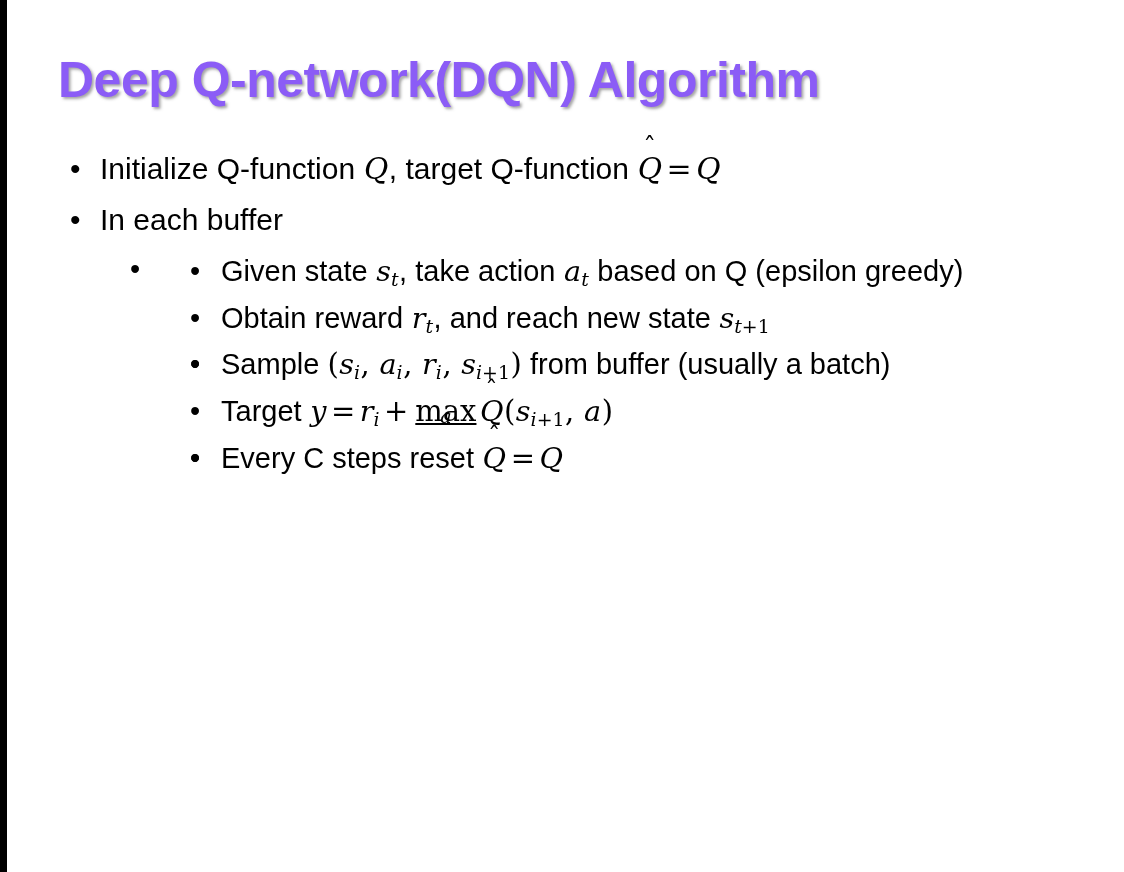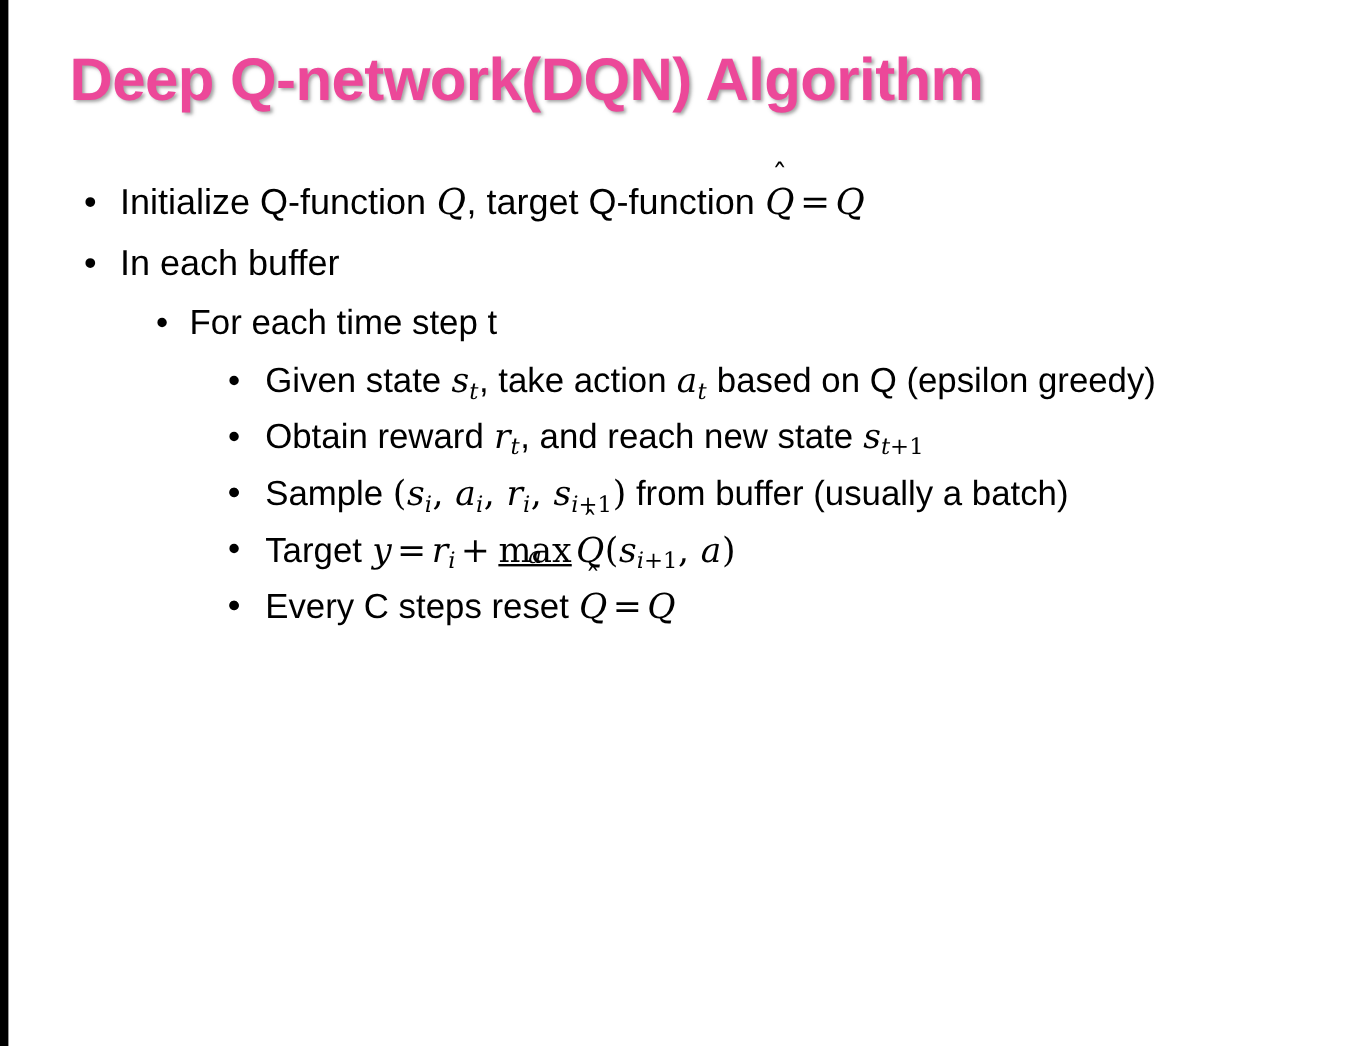--- a/index.html
+++ b/index.html
@@ -22,26 +22,26 @@
     position: absolute;
     left: 0;
     top: 0;
     width: 7px;
     height: 872px;
     background: #000000;
   }
   .slide-title {
     position: absolute;
     left: 58px;
-    top: 40px;
+    top: 54px;
     font-size: 50px;
     font-weight: bold;
     letter-spacing: -0.5px;
     line-height: 1.05;
-    color: #ec4899;
+    color: #8b5cf6;
     text-shadow: 2px 2px 3px rgba(90,90,90,0.55);
     white-space: nowrap;
   }
   .body-block {
     position: absolute;
     left: 0;
     top: 148px;
     width: 1124px;
   }
   .bullet {
@@ -162,21 +162,20 @@
       <div class="bullet lvl1">
         <span class="dot">•</span>
         <span class="txt">Initialize Q-function <span class="m">Q</span>, target Q-function <span class="m hat">Q<span class="hatmark">ˆ</span></span><span class="op">=</span><span class="m">Q</span></span>
       </div>
       <div class="bullet lvl1">
         <span class="dot">•</span>
         <span class="txt">In each buffer</span>
       </div>
       <div class="bullet lvl2">
         <span class="dot">•</span>
-        <span class="txt">For each time step t</span>
       </div>
       <div class="bullet lvl3">
         <span class="dot">•</span>
         <span class="txt">Given state <span class="m">s<sub>t</sub></span>, take action <span class="m">a<sub>t</sub></span> based on Q (epsilon greedy)</span>
       </div>
       <div class="bullet lvl3">
         <span class="dot">•</span>
         <span class="txt">Obtain reward <span class="m">r<sub>t</sub></span>, and reach new state <span class="m">s<sub>t<span class="up">+1</span></sub></span></span>
       </div>
       <div class="bullet lvl3">

